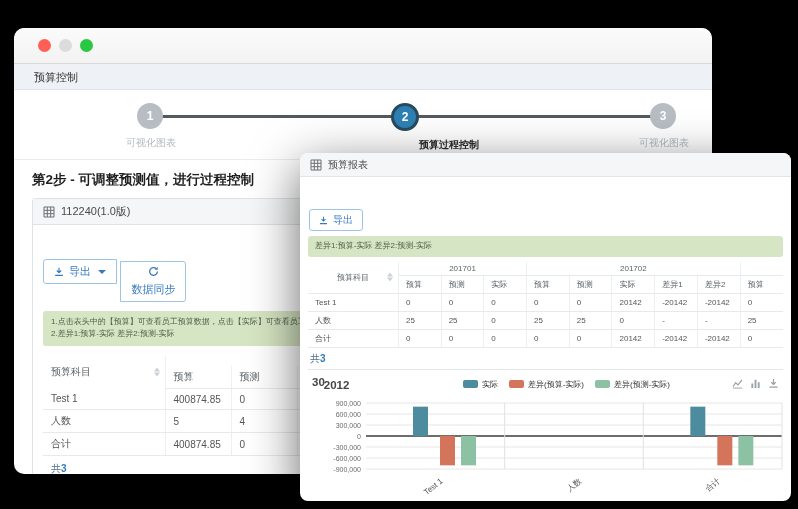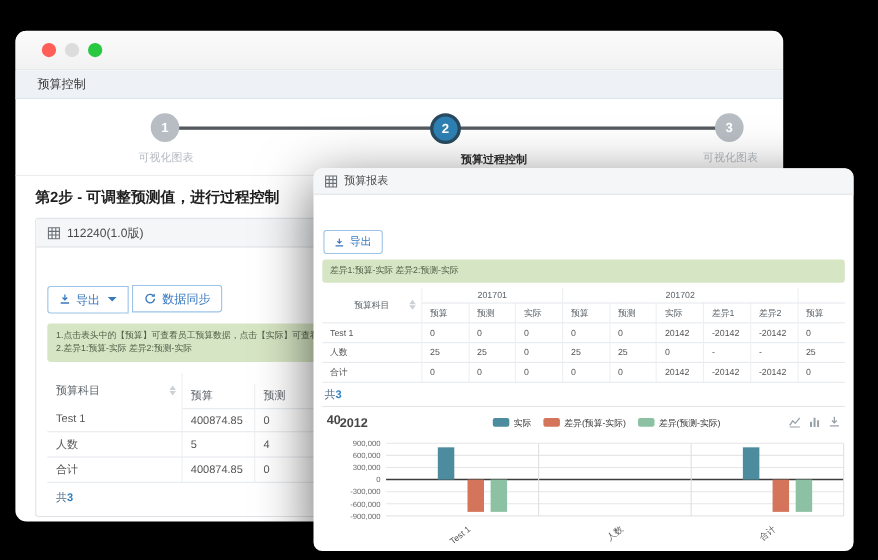--- a/index.html
+++ b/index.html
@@ -29,21 +29,21 @@
 
   .panel{margin:0 18px;border:1px solid #dfe3e7;border-radius:3px;}
   .panel-header{background:#f5f6f7;border-bottom:1px solid #dfe3e7;padding:5px 10px;font-size:11px;
     color:#4a4a4a;display:flex;align-items:center;gap:6px;}
   .panel-body{padding:8px 10px 4px;}
   .grid-icon{width:12px;height:12px;color:#6a7075;flex:0 0 auto;}
 
   .btn-blue{display:inline-flex;align-items:center;gap:5px;background:#fff;border:1px solid #9dc3e6;
     color:#3779be;font-size:11px;padding:4px 10px;cursor:pointer;margin-top:26px;}
   .btn-group .btn-blue:first-child{border-radius:3px 0 0 3px;}
-  .btn-group .btn-blue:last-child{border-radius:0 3px 3px 0;margin-left:-1px;}
+  .btn-group .btn-blue:last-child{border-radius:0 3px 3px 0;margin-left:-1px;flex-direction:column;}
   .caret{display:inline-block;width:0;height:0;border-left:4px solid transparent;
     border-right:4px solid transparent;border-top:4px solid #3779be;margin-left:2px;}
   .btn-row{margin-bottom:9px;}
 
   .alert-green{background:#d6e5c3;border-radius:3px;padding:5px 8px;font-size:8px;line-height:1.6;color:#51614a;}
   .bg-alert{margin-bottom:10px;}
 
   table.datatable{border-collapse:collapse;width:100%;table-layout:fixed;}
   table.datatable th,table.datatable td{border-bottom:1px solid #e6eaee;border-right:1px solid #edf0f3;
     text-align:left;font-weight:normal;overflow:hidden;white-space:nowrap;}
@@ -62,21 +62,21 @@
 
   .total-row{padding:6px 8px;font-size:10px;}
   .total-prefix{color:#53708c;}
   .total-count{color:#2d7dbd;font-weight:bold;}
 
   .bg-footer{margin:13px 18px;}
   .pill-btn{display:inline-block;background:#e5e5e5;border:1px solid #d4dce4;border-radius:14px;
     padding:4px 13px;font-size:10px;color:#6584a3;cursor:pointer;}
 
   
-  .fg-window{position:absolute;left:285px;top:153px;width:491px;height:348px;background:#fff;
+  .fg-window{position:absolute;left:300px;top:153px;width:491px;height:348px;background:#fff;
     border-radius:8px;box-shadow:0 14px 50px rgba(0,0,0,.6);overflow:hidden;}
   .fg-header{height:24px;line-height:24px;background:#f5f6f7;border-bottom:1px solid #e2e5e8;
     font-size:10px;color:#4a4a4a;padding:0 10px;display:flex;align-items:center;gap:6px;}
   .fg-toolbar{display:flex;justify-content:space-between;align-items:center;padding:6px 9px 5px;}
   .fg-toolbar .btn-blue{font-size:10px;padding:3px 9px;border-radius:3px;}
   .btn-gray{background:linear-gradient(#fafafa,#ececec);border:1px solid #c3c3c3;border-radius:3px;
     font-size:9.5px;color:#333;padding:3px 8px;cursor:pointer;}
   .fg-alert{margin:0 8px;padding:4px 7px;}
   .fg-table-wrap{margin:5px 8px 0;}
   .fg-total{padding:4px 2px 3px;margin:0 8px;border-bottom:1px solid #e4e7ea;}
@@ -306,21 +306,21 @@
             </tr>
           </tbody>
         </table>
     </div>
     <div class="total-row fg-total">
       <span class="total-prefix">共</span><span class="total-count">3</span>
     </div>
 
     <div class="chart-header">
       <div class="chart-title">
-        <span class="t-raised">40</span><span class="t-base">2012</span>
+        <span class="t-raised">30</span><span class="t-base">2012</span>
       </div>
       <div class="legend" id="legend">
           <span class="legend-item">
             <span class="legend-swatch" style="background: rgb(77, 139, 159);"></span>
             <span>实际</span>
           </span>
           <span class="legend-item">
             <span class="legend-swatch" style="background: rgb(212, 116, 90);"></span>
             <span>差异(预算-实际)</span>
           </span>

